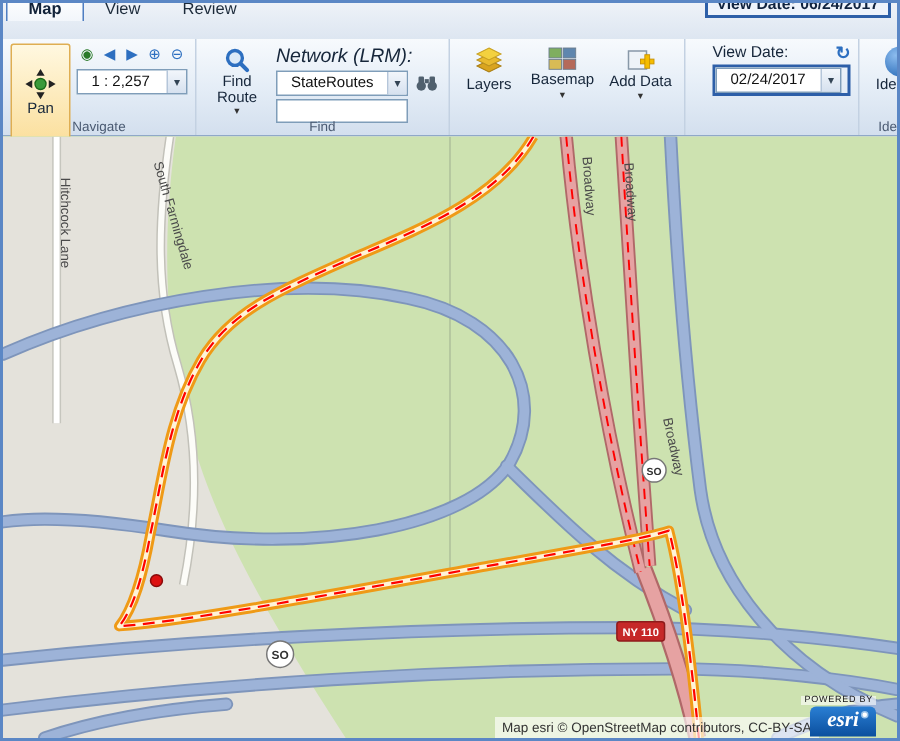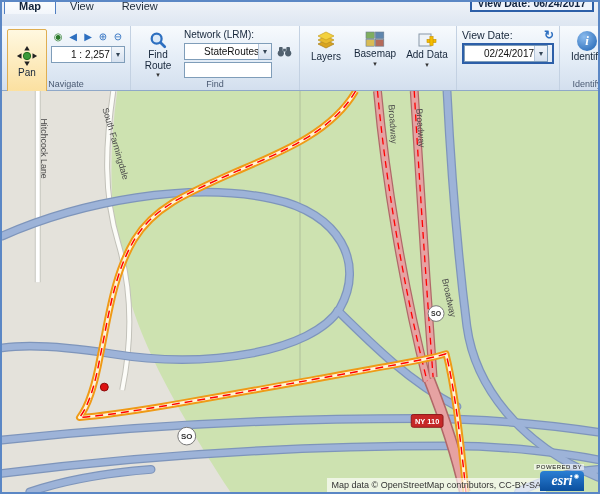--- a/index.html
+++ b/index.html
@@ -55,41 +55,41 @@
   .navcol{display:flex;flex-direction:column;gap:3px;padding-top:1px;}
   .navicons{display:flex;gap:1px;}
   .navic{
     width:14px;height:13px;font-size:10px;line-height:13px;text-align:center;
     color:#2d6fc0;
   }
   .navic.green{color:#2a7a2a;}
   .combo{
     display:flex;align-items:center;border:1px solid #7f9db9;background:#fff;height:17px;
   }
-  .combo-text{flex:1;font-size:10px;padding:0 19px;white-space:nowrap;overflow:hidden;color:#111;}
+  .combo-text{flex:1;font-size:10px;padding:0 9px;white-space:nowrap;overflow:hidden;color:#111;}
   .combo-arrow{
     width:13px;height:100%;display:flex;align-items:center;justify-content:center;
     background:linear-gradient(#f2f6fb,#d6e1ef);border-left:1px solid #b5c6da;
     font-size:8px;color:#345;
   }
   .scale-combo{width:74px;}
   .net-combo{width:88px;}
   .findcol{display:flex;flex-direction:column;gap:2px;}
   .findrow{display:flex;gap:2px;align-items:center;}
-  .minilabel{font-size:10px;color:#16263a;}
+  .minilabel{font-size:13px;color:#16263a;font-style:italic;}
   .route-input{
     width:88px;height:16px;border:1px solid #7f9db9;font-size:10px;
     font-family:inherit;padding:0 2px;
   }
   .tinyarrow{font-size:7px;color:#333;line-height:5px;}
   .binoc-btn{
     width:20px;height:18px;border:1px solid transparent;background:transparent;
     display:flex;align-items:center;justify-content:center;padding:0;
   }
-  .vd-group-col{display:flex;flex-direction:column;gap:2px;width:92px;}
+  .vd-group-col{display:flex;flex-direction:column;gap:2px;width:92px;margin-left:13px;}
   .vd-row1{display:flex;align-items:center;justify-content:space-between;}
   .vd-label{font-size:10.5px;color:#16263a;}
   .refresh-ic{font-size:12px;color:#2d6fc0;font-weight:bold;line-height:12px;}
   .vd-outline{border:2px solid #2d5fa8;display:flex;}
   .vd-combo{width:84px;border:1px solid #7f9db9;}
   .info-icon{
     width:20px;height:20px;border-radius:50%;
     background:radial-gradient(circle at 35% 30%,#8cbcee,#1a5fb0);
     color:#fff;font:italic bold 13px "Liberation Serif",serif;
     display:flex;align-items:center;justify-content:center;
@@ -327,21 +327,21 @@
 
       <g font-size="9" fill="#4a4a4a">
         <text transform="translate(39,28) rotate(90)">Hitchcock Lane</text>
         <text transform="translate(101,18) rotate(74)">South Farmingdale</text>
         <text transform="translate(389,14) rotate(86)">Broadway</text>
         <text transform="translate(417,18) rotate(86)">Broadway</text>
         <text transform="translate(443,192) rotate(78)">Broadway</text>
       </g>
     </svg>
 
-    <div class="attrib">Map data © OpenStreetMap contributors, CC-BY-SA</div>
+    <div class="attrib">Map esri © OpenStreetMap contributors, CC-BY-SA</div>
     <div class="esri-logo">
       <span class="poweredby">POWERED BY</span>
       <span class="esri-box">
         <span>esri</span>
         <span class="esri-globe"></span>
       </span>
     </div>
   </div>
 
 </div>

